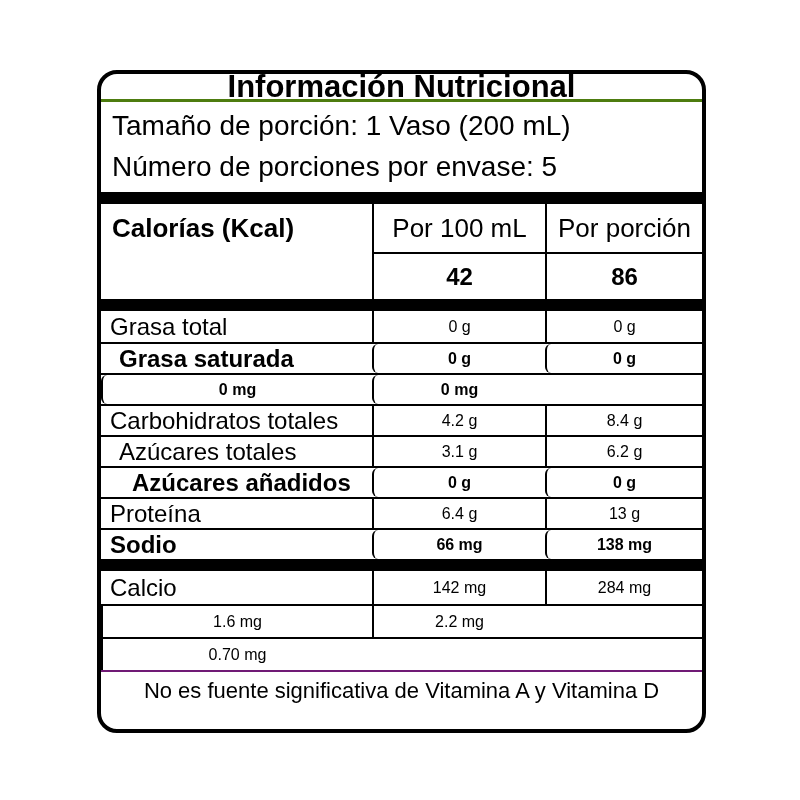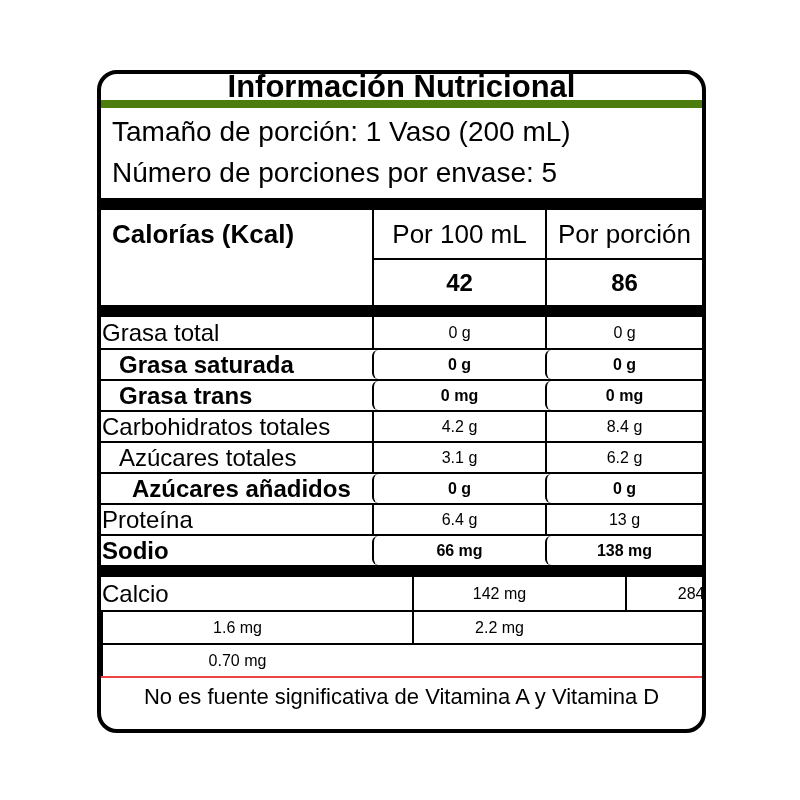--- a/index.html
+++ b/index.html
@@ -6,21 +6,21 @@
   html,body { width:800px; height:800px; background:#ffffff;
     font-family:"Liberation Sans", sans-serif; color:#000; }
   .stage { position:relative; width:800px; height:800px; background:#ffffff; }
 
   .nf-label {
     position:absolute; left:97px; top:70px; width:609px; height:663px;
     border:4px solid #000; border-radius:20px; background:#fff; overflow:hidden;
   }
 
   .title-row {
-    height:34px; border-bottom:8px solid #4d7c0f;
+    height:28px; border-bottom:3px solid #4d7c0f;
     display:flex; align-items:center; justify-content:center;
     font-size:31px; font-weight:bold;
   }
 
   .serving-section { height:90px; display:flex; flex-direction:column; justify-content:space-evenly; padding:0 11px;border-radius:11px; }
   .serving-line { font-size:28px; line-height:1.1; }
 
   .bar { height:12px; background:#000; }
 
   .cal-grid {
@@ -32,31 +32,31 @@
     display:flex; align-items:center; justify-content:center;
     font-size:26px; border-left:2px solid #000; border-bottom:2px solid #000;
   }
   .cal-val {
     display:flex; align-items:center; justify-content:center;
     font-size:24px; font-weight:bold; border-left:2px solid #000;
   }
 
   .rows-section .row { display:grid; grid-template-columns:271px 173px 157px; height:31px; }
   .rows-section .row + .row { border-top:2px solid #000; }
-  .minerals-section .row { height:33px;gap:40px; }
+  .minerals-section .row { height:33px; }
 
-  .cell-name { display:flex; align-items:center; padding-left:1px; font-size:24px; white-space:nowrap; }
+  .cell-name { display:flex; align-items:center; padding-left:9px; font-size:24px; white-space:nowrap; }
   .cell-val  { display:flex; align-items:center; justify-content:center; font-size:16px; border-left:2px solid #000; }
 
   .row.bold .cell-name, .row.bold .cell-val { font-weight:bold;border-radius:6px; }
   .indent-1 .cell-name { padding-left:18px; }
   .indent-2 .cell-name { padding-left:31px; }
 
   .footnote {
-    height:39px; border-top:2px solid #ef4444;
+    height:39px; border-top:2px solid #701a75;
     display:flex; align-items:center; justify-content:center;
     font-size:22px;
   }
 </style>
 </head>
 <body>
 
 <div class="stage">
   <div class="nf-label">
 
@@ -84,21 +84,20 @@
         <div class="cell-name">Grasa total</div>
         <div class="cell-val">0 g</div>
         <div class="cell-val">0 g</div>
       </div>
       <div class="row bold indent-1">
         <div class="cell-name">Grasa saturada</div>
         <div class="cell-val">0 g</div>
         <div class="cell-val">0 g</div>
       </div>
       <div class="row bold indent-1">
-        <div class="cell-name">Grasa trans</div>
         <div class="cell-val">0 mg</div>
         <div class="cell-val">0 mg</div>
       </div>
       <div class="row">
         <div class="cell-name">Carbohidratos totales</div>
         <div class="cell-val">4.2 g</div>
         <div class="cell-val">8.4 g</div>
       </div>
       <div class="row indent-1">
         <div class="cell-name">Azúcares totales</div>

